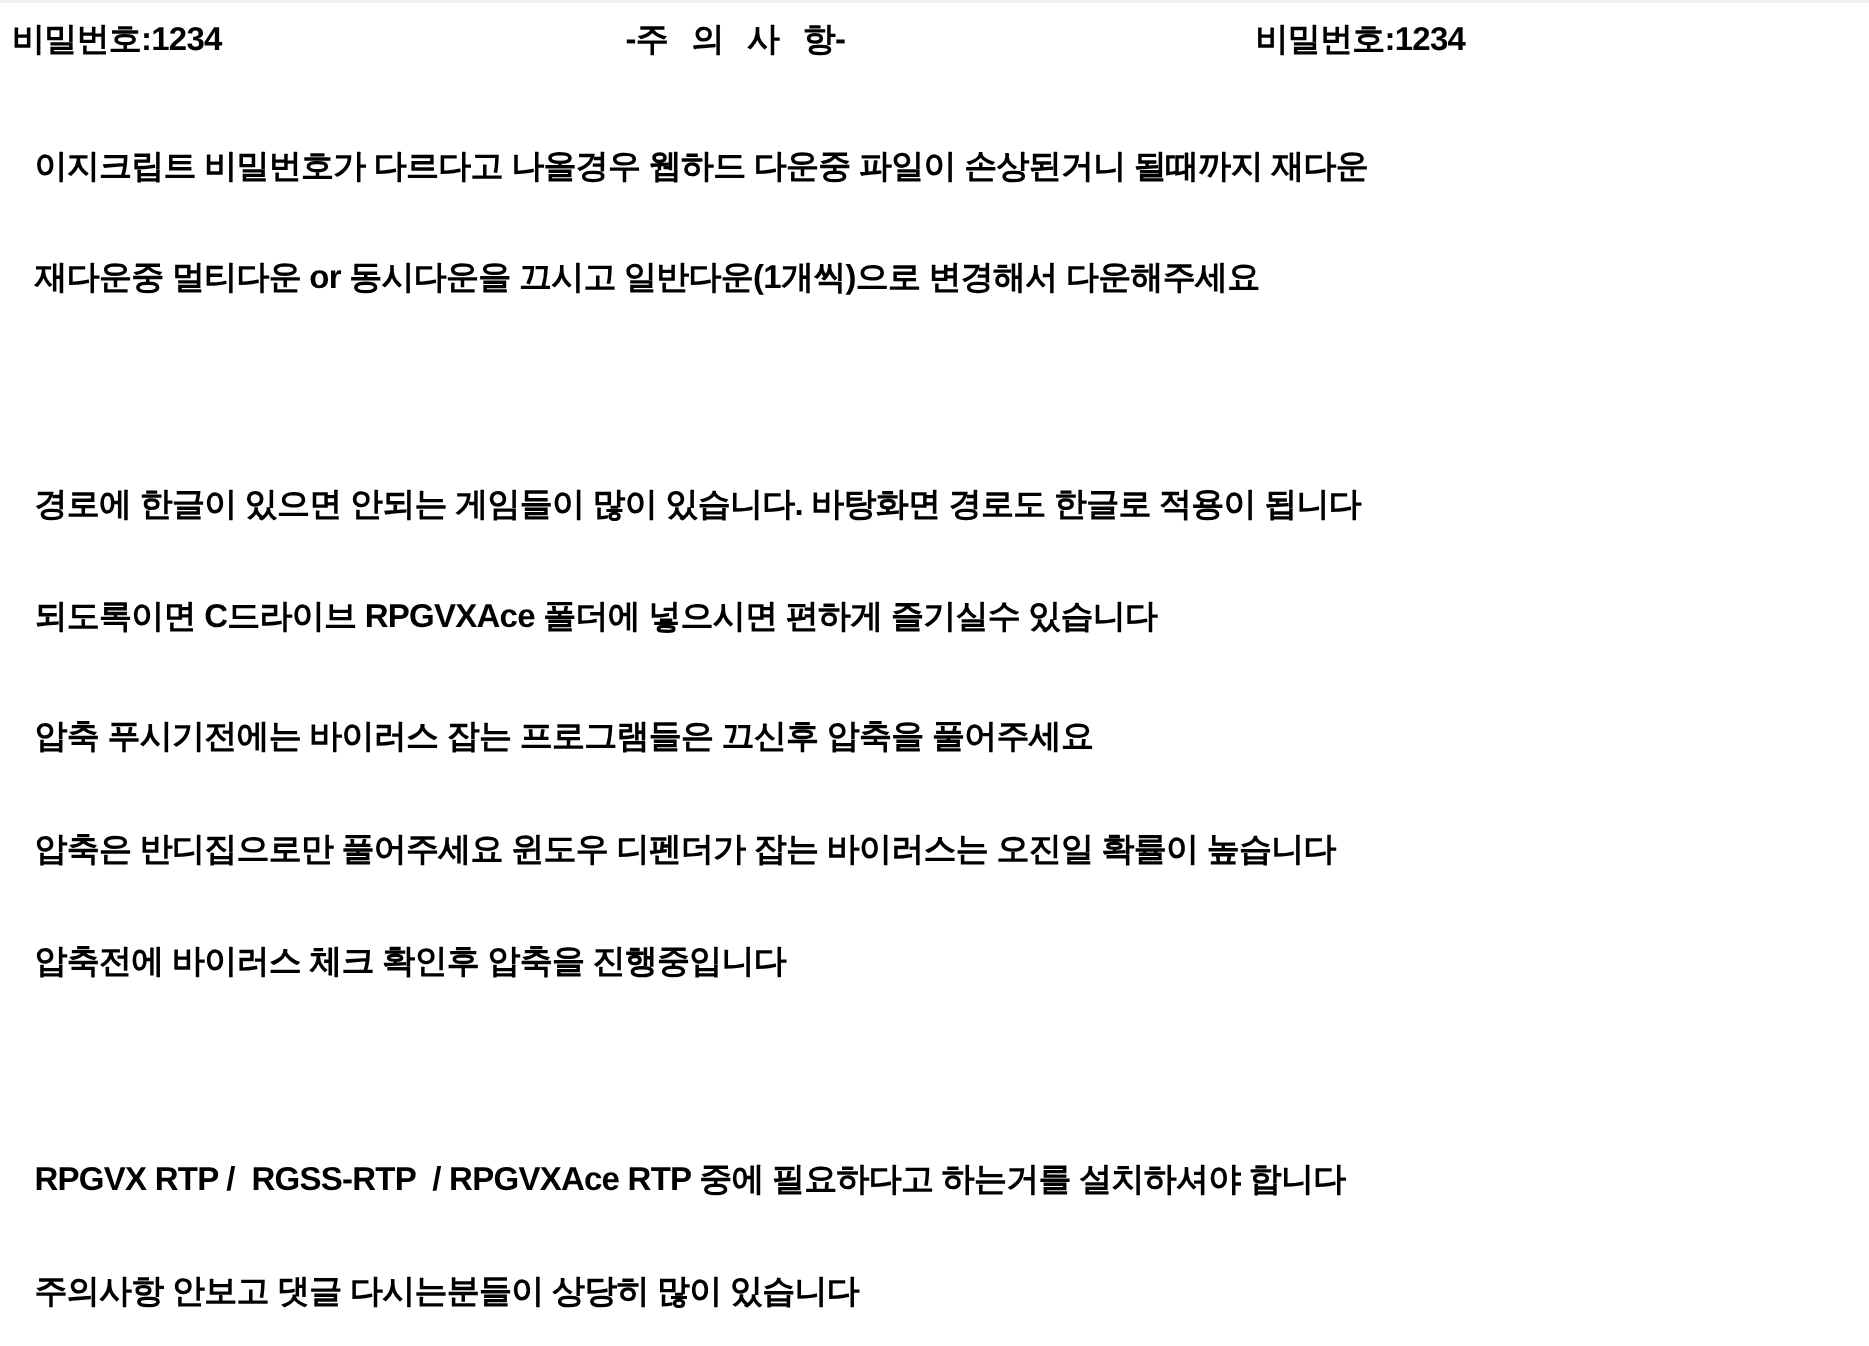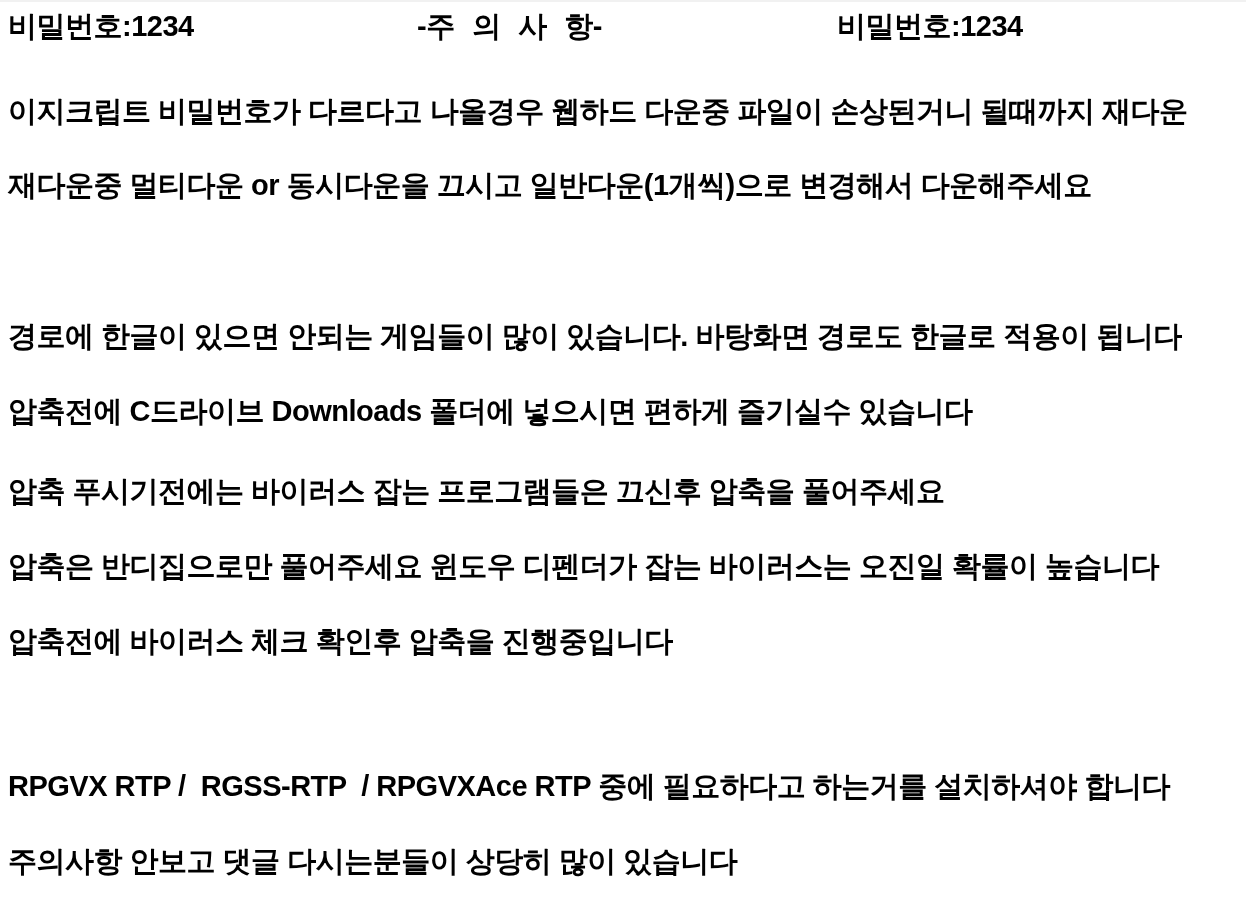--- a/index.html
+++ b/index.html
@@ -8,34 +8,34 @@
     background: #ffffff;
   }
   .page {
     position: relative;
     width: 1246px;
     height: 897px;
     background: #ffffff;
     color: #000000;
     font-family: "Liberation Sans", "DejaVu Sans", sans-serif;
     font-weight: 700;
-    font-size: 29px;
+    font-size: 22px;
     overflow: hidden;
   }
   .top-edge {
     position: absolute;
     top: 0;
     left: 0;
     width: 100%;
     height: 2px;
     background: #f1f1f1;
   }
   .line {
     position: absolute;
-    left: 8px;
+    left: 23px;
     white-space: pre;
     letter-spacing: -0.5px;
     line-height: 36px;
   }
   .hdr {
     position: absolute;
     white-space: pre;
     letter-spacing: -0.5px;
     line-height: 36px;
     top: 8px;
@@ -50,19 +50,19 @@
 <div class="page">
   <div class="top-edge"></div>
 
   <div class="hdr hdr-left">비밀번호:1234</div>
   <div class="hdr hdr-center">-주 의 사 항-</div>
   <div class="hdr hdr-right">비밀번호:1234</div>
 
   <div class="line" style="top:93px">이지크립트 비밀번호가 다르다고 나올경우 웹하드 다운중 파일이 손상된거니 될때까지 재다운</div>
   <div class="line" style="top:167px">재다운중 멀티다운 or 동시다운을 끄시고 일반다운(1개씩)으로 변경해서 다운해주세요</div>
   <div class="line" style="top:318px">경로에 한글이 있으면 안되는 게임들이 많이 있습니다. 바탕화면 경로도 한글로 적용이 됩니다</div>
-  <div class="line" style="top:393px">압축전에 C드라이브 Downloads 폴더에 넣으시면 편하게 즐기실수 있습니다</div>
+  <div class="line" style="top:393px">되도록이면 C드라이브 RPGVXAce 폴더에 넣으시면 편하게 즐기실수 있습니다</div>
   <div class="line" style="top:473px">압축 푸시기전에는 바이러스 잡는 프로그램들은 끄신후 압축을 풀어주세요</div>
   <div class="line" style="top:548px">압축은 반디집으로만 풀어주세요 윈도우 디펜더가 잡는 바이러스는 오진일 확률이 높습니다</div>
   <div class="line" style="top:623px">압축전에 바이러스 체크 확인후 압축을 진행중입니다</div>
   <div class="line" style="top:843px">주의사항 안보고 댓글 다시는분들이 상당히 많이 있습니다</div>
   <div class="line" style="top:768px">RPGVX RTP /  RGSS-RTP  / RPGVXAce RTP 중에 필요하다고 하는거를 설치하셔야 합니다</div>
 </div>
 
 </body></html>

